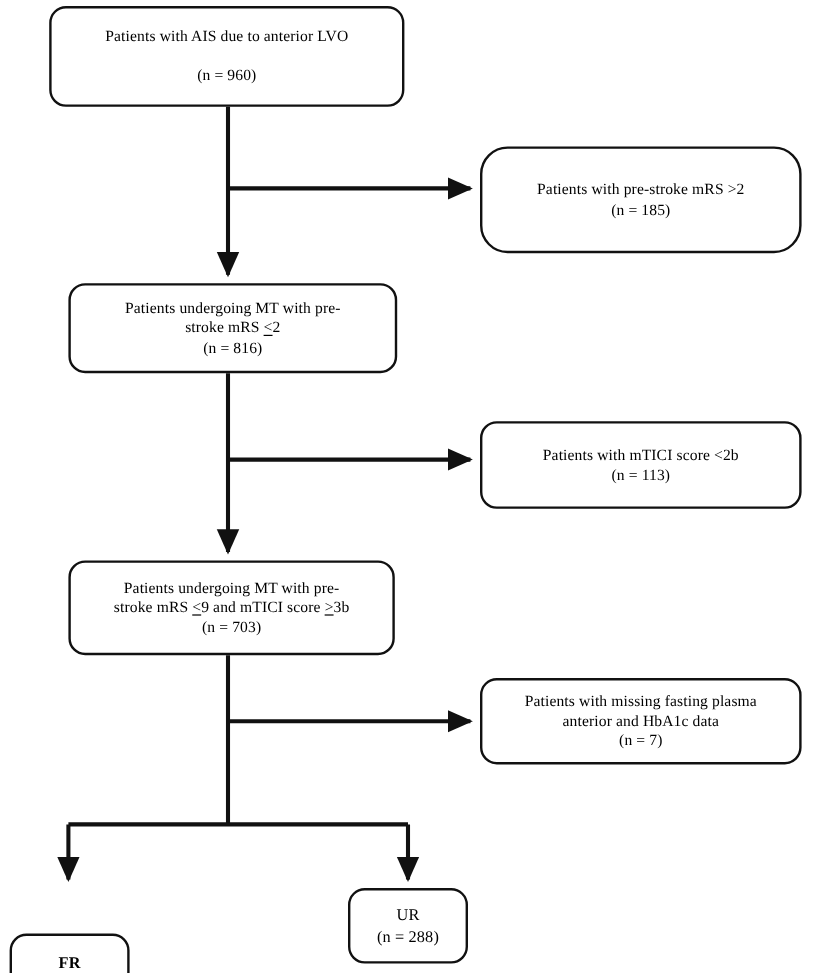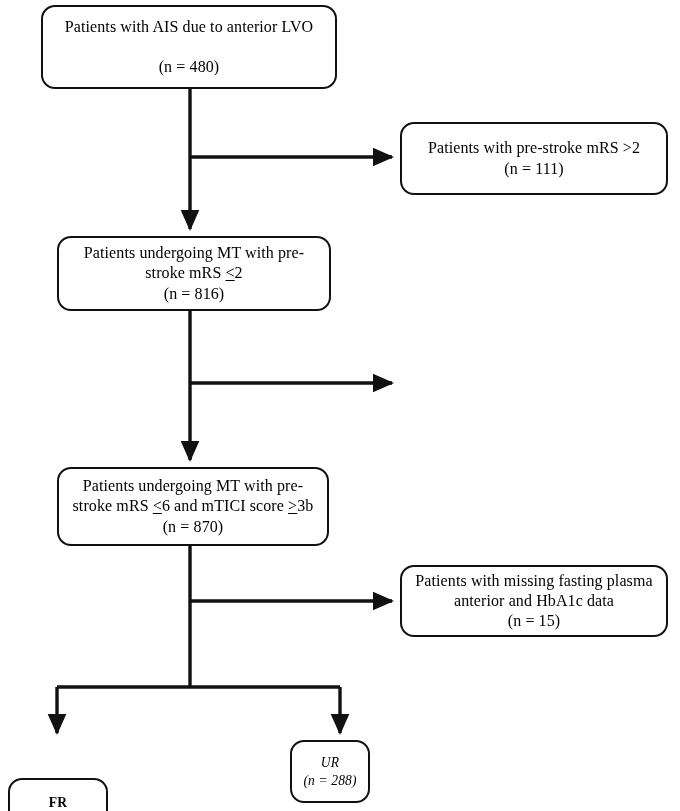--- a/index.html
+++ b/index.html
@@ -31,46 +31,46 @@
     border-radius: 14px;
     background: #ffffff;
     display: flex;
     align-items: center;
     justify-content: center;
     text-align: center;
     z-index: 2;
   }
   .node-text {
     display: block;
-    font-size: 16px;
+    font-size: 13px;
     line-height: 1.26;
     color: #000000;
     padding: 0 9px;
     letter-spacing: 0.1px;
   }
   .node-small .node-text {
     font-size: 13.6px;
     line-height: 1.3;
   }
   .ops {
     text-decoration: underline;
     text-underline-offset: 1.5px;
     text-decoration-thickness: 1px;
   }
   
   #node-cohort      { left: 41px;  top: 5px;   width: 296px; height: 84px; }
   #node-mrs         { left: 57px;  top: 236px; width: 274px; height: 75px; }
   #node-mrs-mtici   { left: 57px;  top: 467px; width: 272px; height: 79px; }
   
-  #node-excl-mrs    { left: 400px; top: 122px; width: 268px; height: 73px; }
+  #node-excl-mrs    { left: 400px; top: 122px; width: 268px; height: 89px; border-radius: 23px; }
   #node-excl-mtici  { left: 400px; top: 351px; width: 268px; height: 73px; }
   #node-excl-gluc   { left: 400px; top: 565px; width: 268px; height: 72px; }
   
   #node-fr          { left: 8px;   top: 778px; width: 100px; height: 67px; font-weight: bold; }
-  #node-ur          { left: 290px; top: 740px; width: 80px; height: 63px; font-style: italic; }
+  #node-ur          { left: 290px; top: 740px; width: 100px; height: 63px; }
 </style>
 </head>
 <body>
 
 <div id="flow-root">
 
   <svg id="connectors" viewBox="0 0 680 811" width="680" height="811" xmlns="http://www.w3.org/2000/svg">
     <defs>
       <marker id="arrowhead" markerWidth="7" markerHeight="7" refX="5.6" refY="3.1" orient="auto" markerUnits="strokeWidth">
         <path d="M0,0.35 L6.2,3.1 L0,5.85 z" fill="#111111"></path>
@@ -94,53 +94,59 @@
       <path d="M57,687 L340,687"></path>
       <path d="M57,687 L57,733" marker-end="url(#arrowhead)"></path>
       <path d="M340,687 L340,733" marker-end="url(#arrowhead)"></path>
     </g>
   </svg>
 
   <div class="node" id="node-cohort">
     <span class="node-text">
       <span>Patients with AIS due to anterior LVO</span><br>
       <br>
-      <span>(n = 480)</span>
+      <span>(n = 960)</span>
     </span>
   </div>
 
   <div class="node" id="node-excl-mrs">
     <span class="node-text">
       <span>Patients with pre-stroke mRS &gt;2</span><br>
-      <span>(n = 111)</span>
+      <span>(n = 185)</span>
     </span>
   </div>
 
   <div class="node" id="node-mrs">
     <span class="node-text">
       <span>Patients undergoing MT with pre-</span><br>
       <span>stroke mRS </span><span class="ops">&lt;</span><span>2</span><br>
       <span>(n = 816)</span>
     </span>
   </div>
 
+  <div class="node" id="node-excl-mtici">
+    <span class="node-text">
+      <span>Patients with mTICI score &lt;2b</span><br>
+      <span>(n = 113)</span>
+    </span>
+  </div>
 
   <div class="node" id="node-mrs-mtici">
     <span class="node-text">
       <span>Patients undergoing MT with pre-</span><br>
-      <span>stroke mRS </span><span class="ops">&lt;</span><span>6 and mTICI score </span><span class="ops">&gt;</span><span>3b</span><br>
-      <span>(n = 870)</span>
+      <span>stroke mRS </span><span class="ops">&lt;</span><span>9 and mTICI score </span><span class="ops">&gt;</span><span>3b</span><br>
+      <span>(n = 703)</span>
     </span>
   </div>
 
   <div class="node" id="node-excl-gluc">
     <span class="node-text">
       <span>Patients with missing fasting plasma</span><br>
       <span>anterior and HbA1c data</span><br>
-      <span>(n = 15)</span>
+      <span>(n = 7)</span>
     </span>
   </div>
 
   <div class="node node-small" id="node-fr">
     <span class="node-text">
       <span>FR</span><br>
       <span>(n = 403)</span>
     </span>
   </div>
 

